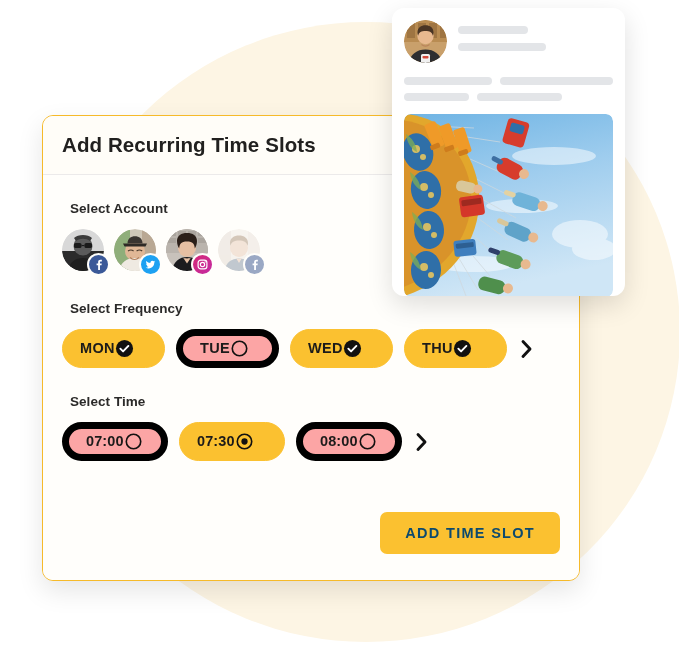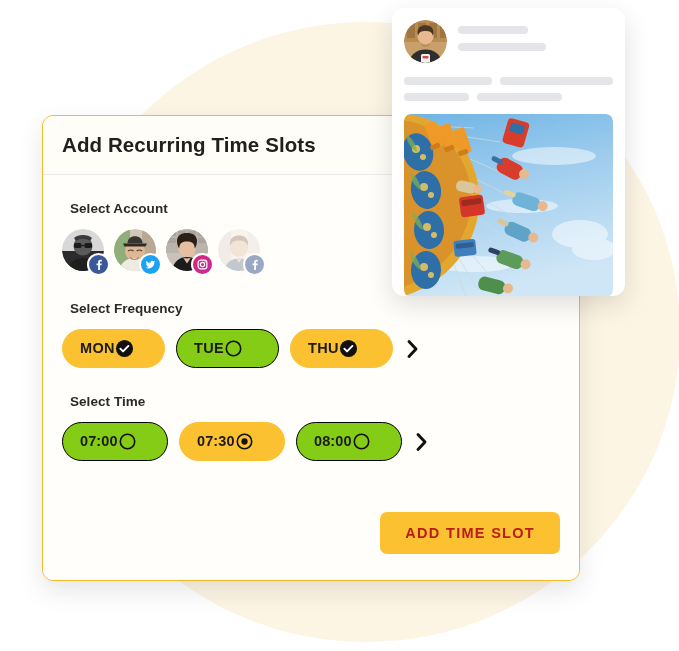--- a/index.html
+++ b/index.html
@@ -132,22 +132,22 @@
     box-sizing: border-box;
     font-size: 14.5px;
     font-weight: 700;
     color: #1c1b1a;
     letter-spacing: 0.3px;
     user-select: none;
   }
   .pill.day { width: 103px; }
   .pill.time { width: 106px; letter-spacing: 0.1px; }
   .pill.off {
-    background: #84cc16;
-    border: 1px solid #000000;
+    background: #fca5a5;
+    border: 7px solid #000000;
   }
   .pill.on {
     background: #fbc130;
     border: 1px solid #fbc130;
   }
   .pill-label { line-height: 1; }
   .pill-mark { display: flex; align-items: center; }
 
   .chev {
     margin-left: 1px;
@@ -160,21 +160,21 @@
   .footer {
     position: absolute;
     left: 19px;
     right: 19px;
     bottom: 28px;
     display: flex;
     justify-content: flex-end;
   }
   .btn-primary {
     background: #fbc130;
-    color: #b91c1c;
+    color: #0c4a6e;
     border: none;
     border-radius: 7px;
     height: 42px;
     padding: 0 25px;
     font-size: 14.5px;
     font-weight: 700;
     letter-spacing: 1.3px;
     font-family: "Liberation Sans", sans-serif;
     cursor: pointer;
   }
@@ -392,20 +392,29 @@
 
         <div class="pill day off">
           <span class="pill-label">TUE</span>
           <span class="pill-mark">
             <svg width="19" height="19" viewBox="0 0 20 20">
               <circle cx="10" cy="10" r="7.6" fill="none" stroke="#121110" stroke-width="1.7"></circle>
             </svg>
           </span>
         </div>
 
+        <div class="pill day on">
+          <span class="pill-label">WED</span>
+          <span class="pill-mark">
+            <svg width="19" height="19" viewBox="0 0 20 20">
+              <circle cx="10" cy="10" r="9" fill="#121110"></circle>
+              <path d="M5.6 10.2l2.9 2.9 5.6-5.8" stroke="#ffffff" stroke-width="2" fill="none" stroke-linecap="round" stroke-linejoin="round"></path>
+            </svg>
+          </span>
+        </div>
 
         <div class="pill day on">
           <span class="pill-label">THU</span>
           <span class="pill-mark">
             <svg width="19" height="19" viewBox="0 0 20 20">
               <circle cx="10" cy="10" r="9" fill="#121110"></circle>
               <path d="M5.6 10.2l2.9 2.9 5.6-5.8" stroke="#ffffff" stroke-width="2" fill="none" stroke-linecap="round" stroke-linejoin="round"></path>
             </svg>
           </span>
         </div>

